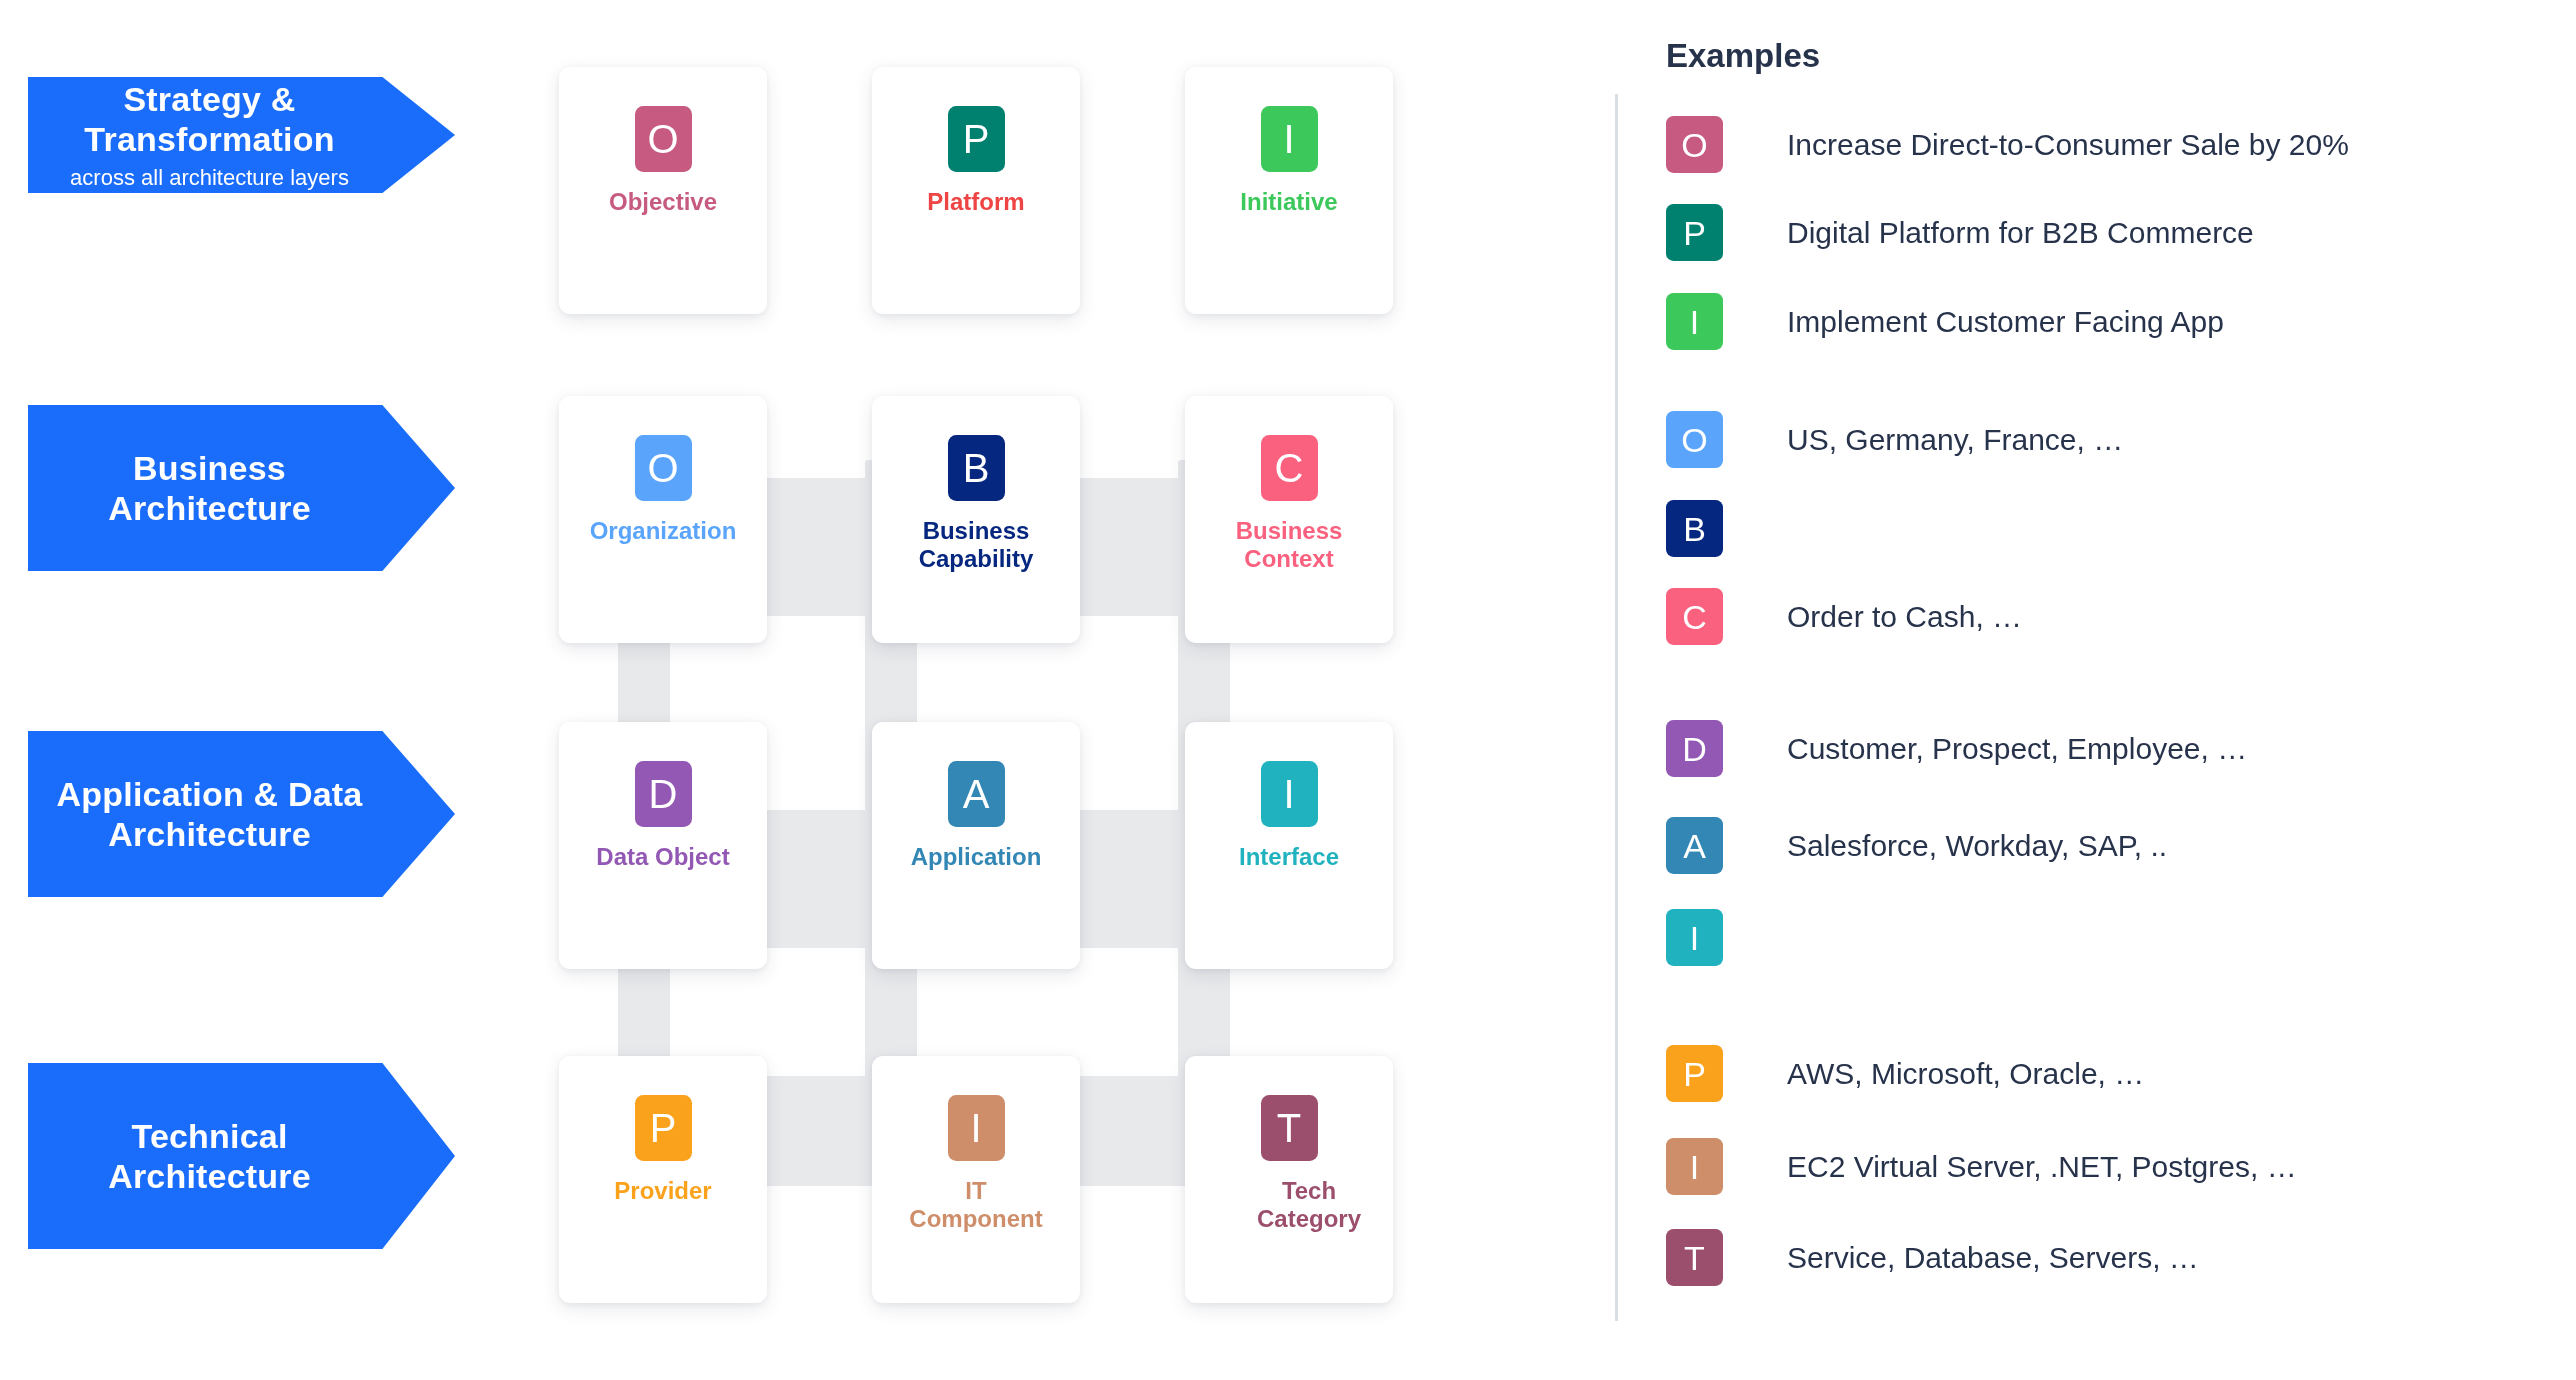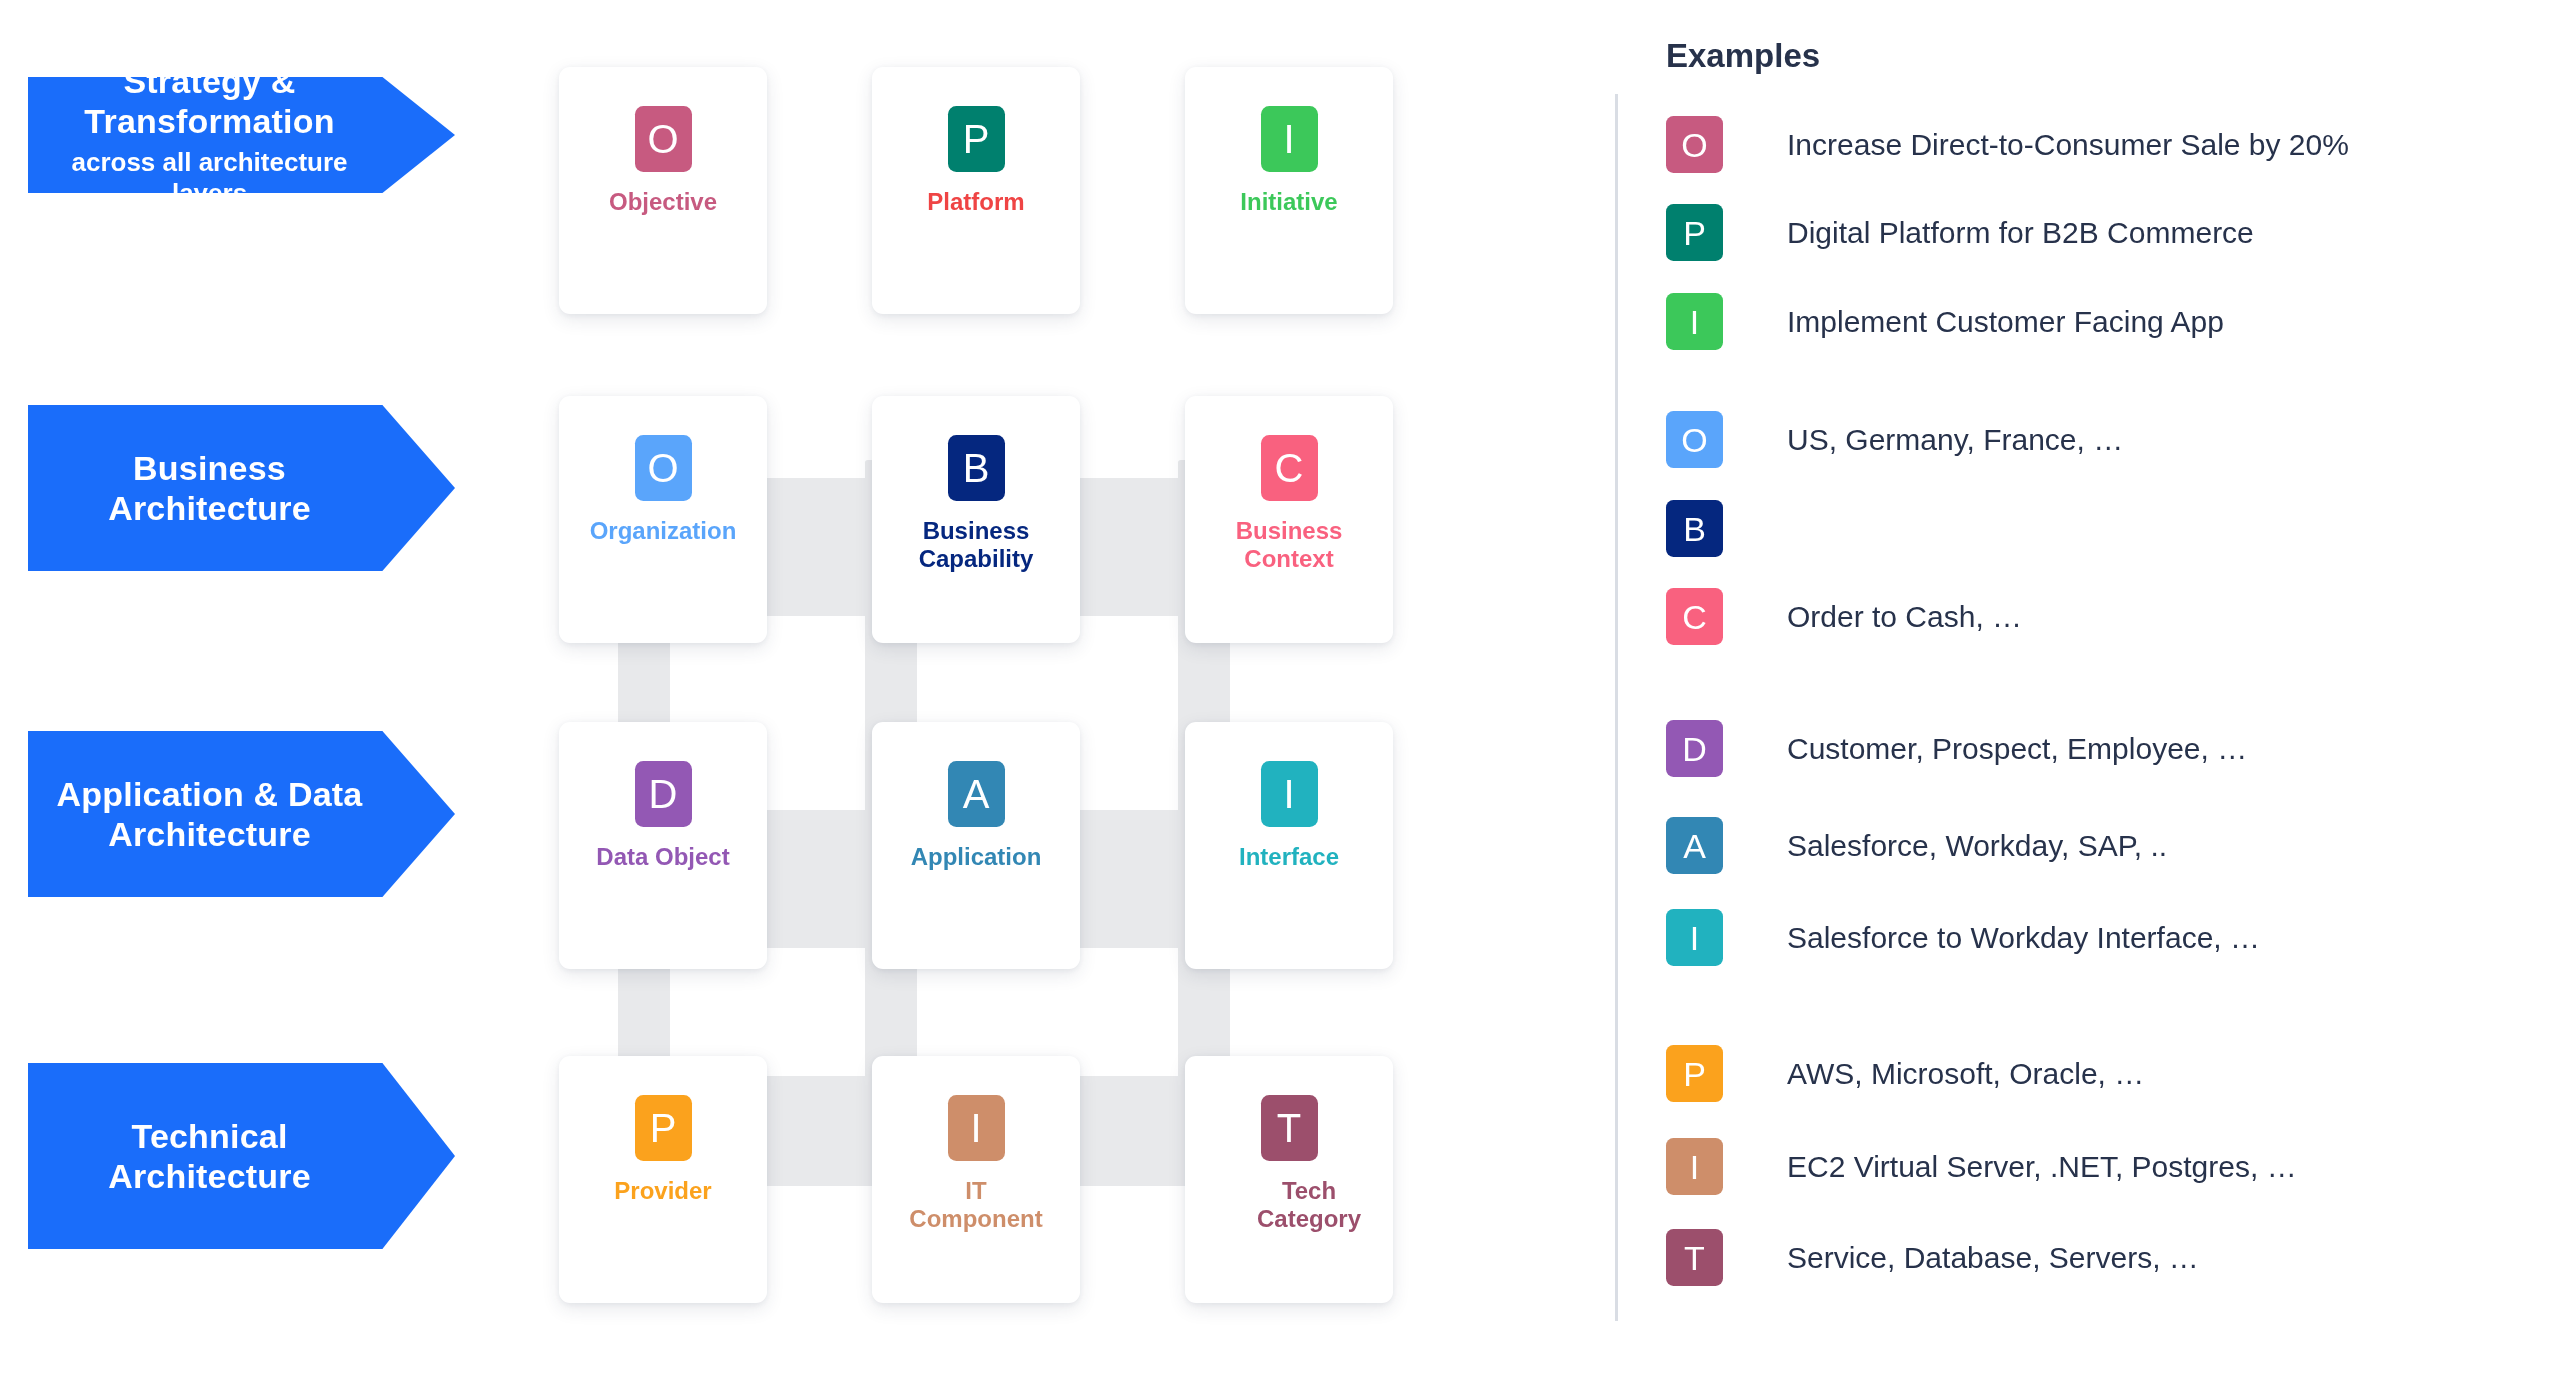--- a/index.html
+++ b/index.html
@@ -43,22 +43,22 @@
     padding: 0 13px;
     box-sizing: border-box;
   }
   .banner-title {
     font-size: 34px;
     font-weight: bold;
     line-height: 1.18;
     letter-spacing: 0.2px;
   }
   .banner-sub {
-    font-size: 26px;
-    font-weight: bold;
+    font-size: 22px;
+    font-weight: normal;
     line-height: 1.2;
     margin-top: 5.5px;
   }
 
   
   .connector {
     position: absolute;
     background: #e8e9eb;
     border-radius: 2.8px;
   }
@@ -266,21 +266,20 @@
     <div class="example-row" style="top:696px;">
       <div class="example-tile" style="background: rgb(147, 88, 180);">D</div>
       <div class="example-text">Customer, Prospect, Employee, …</div>
     </div>
     <div class="example-row" style="top:793px;">
       <div class="example-tile" style="background: rgb(50, 135, 180);">A</div>
       <div class="example-text">Salesforce, Workday, SAP, ..</div>
     </div>
     <div class="example-row" style="top:885px;">
       <div class="example-tile" style="background: rgb(33, 178, 191);">I</div>
-      <div class="example-text">Salesforce to Workday Interface, …</div>
     </div>
 
     <div class="example-row" style="top:1021px;">
       <div class="example-tile" style="background: rgb(251, 162, 29);">P</div>
       <div class="example-text">AWS, Microsoft, Oracle, …</div>
     </div>
     <div class="example-row" style="top:1114px;">
       <div class="example-tile" style="background: rgb(206, 142, 106);">I</div>
       <div class="example-text">EC2 Virtual Server, .NET, Postgres, …</div>
     </div>

